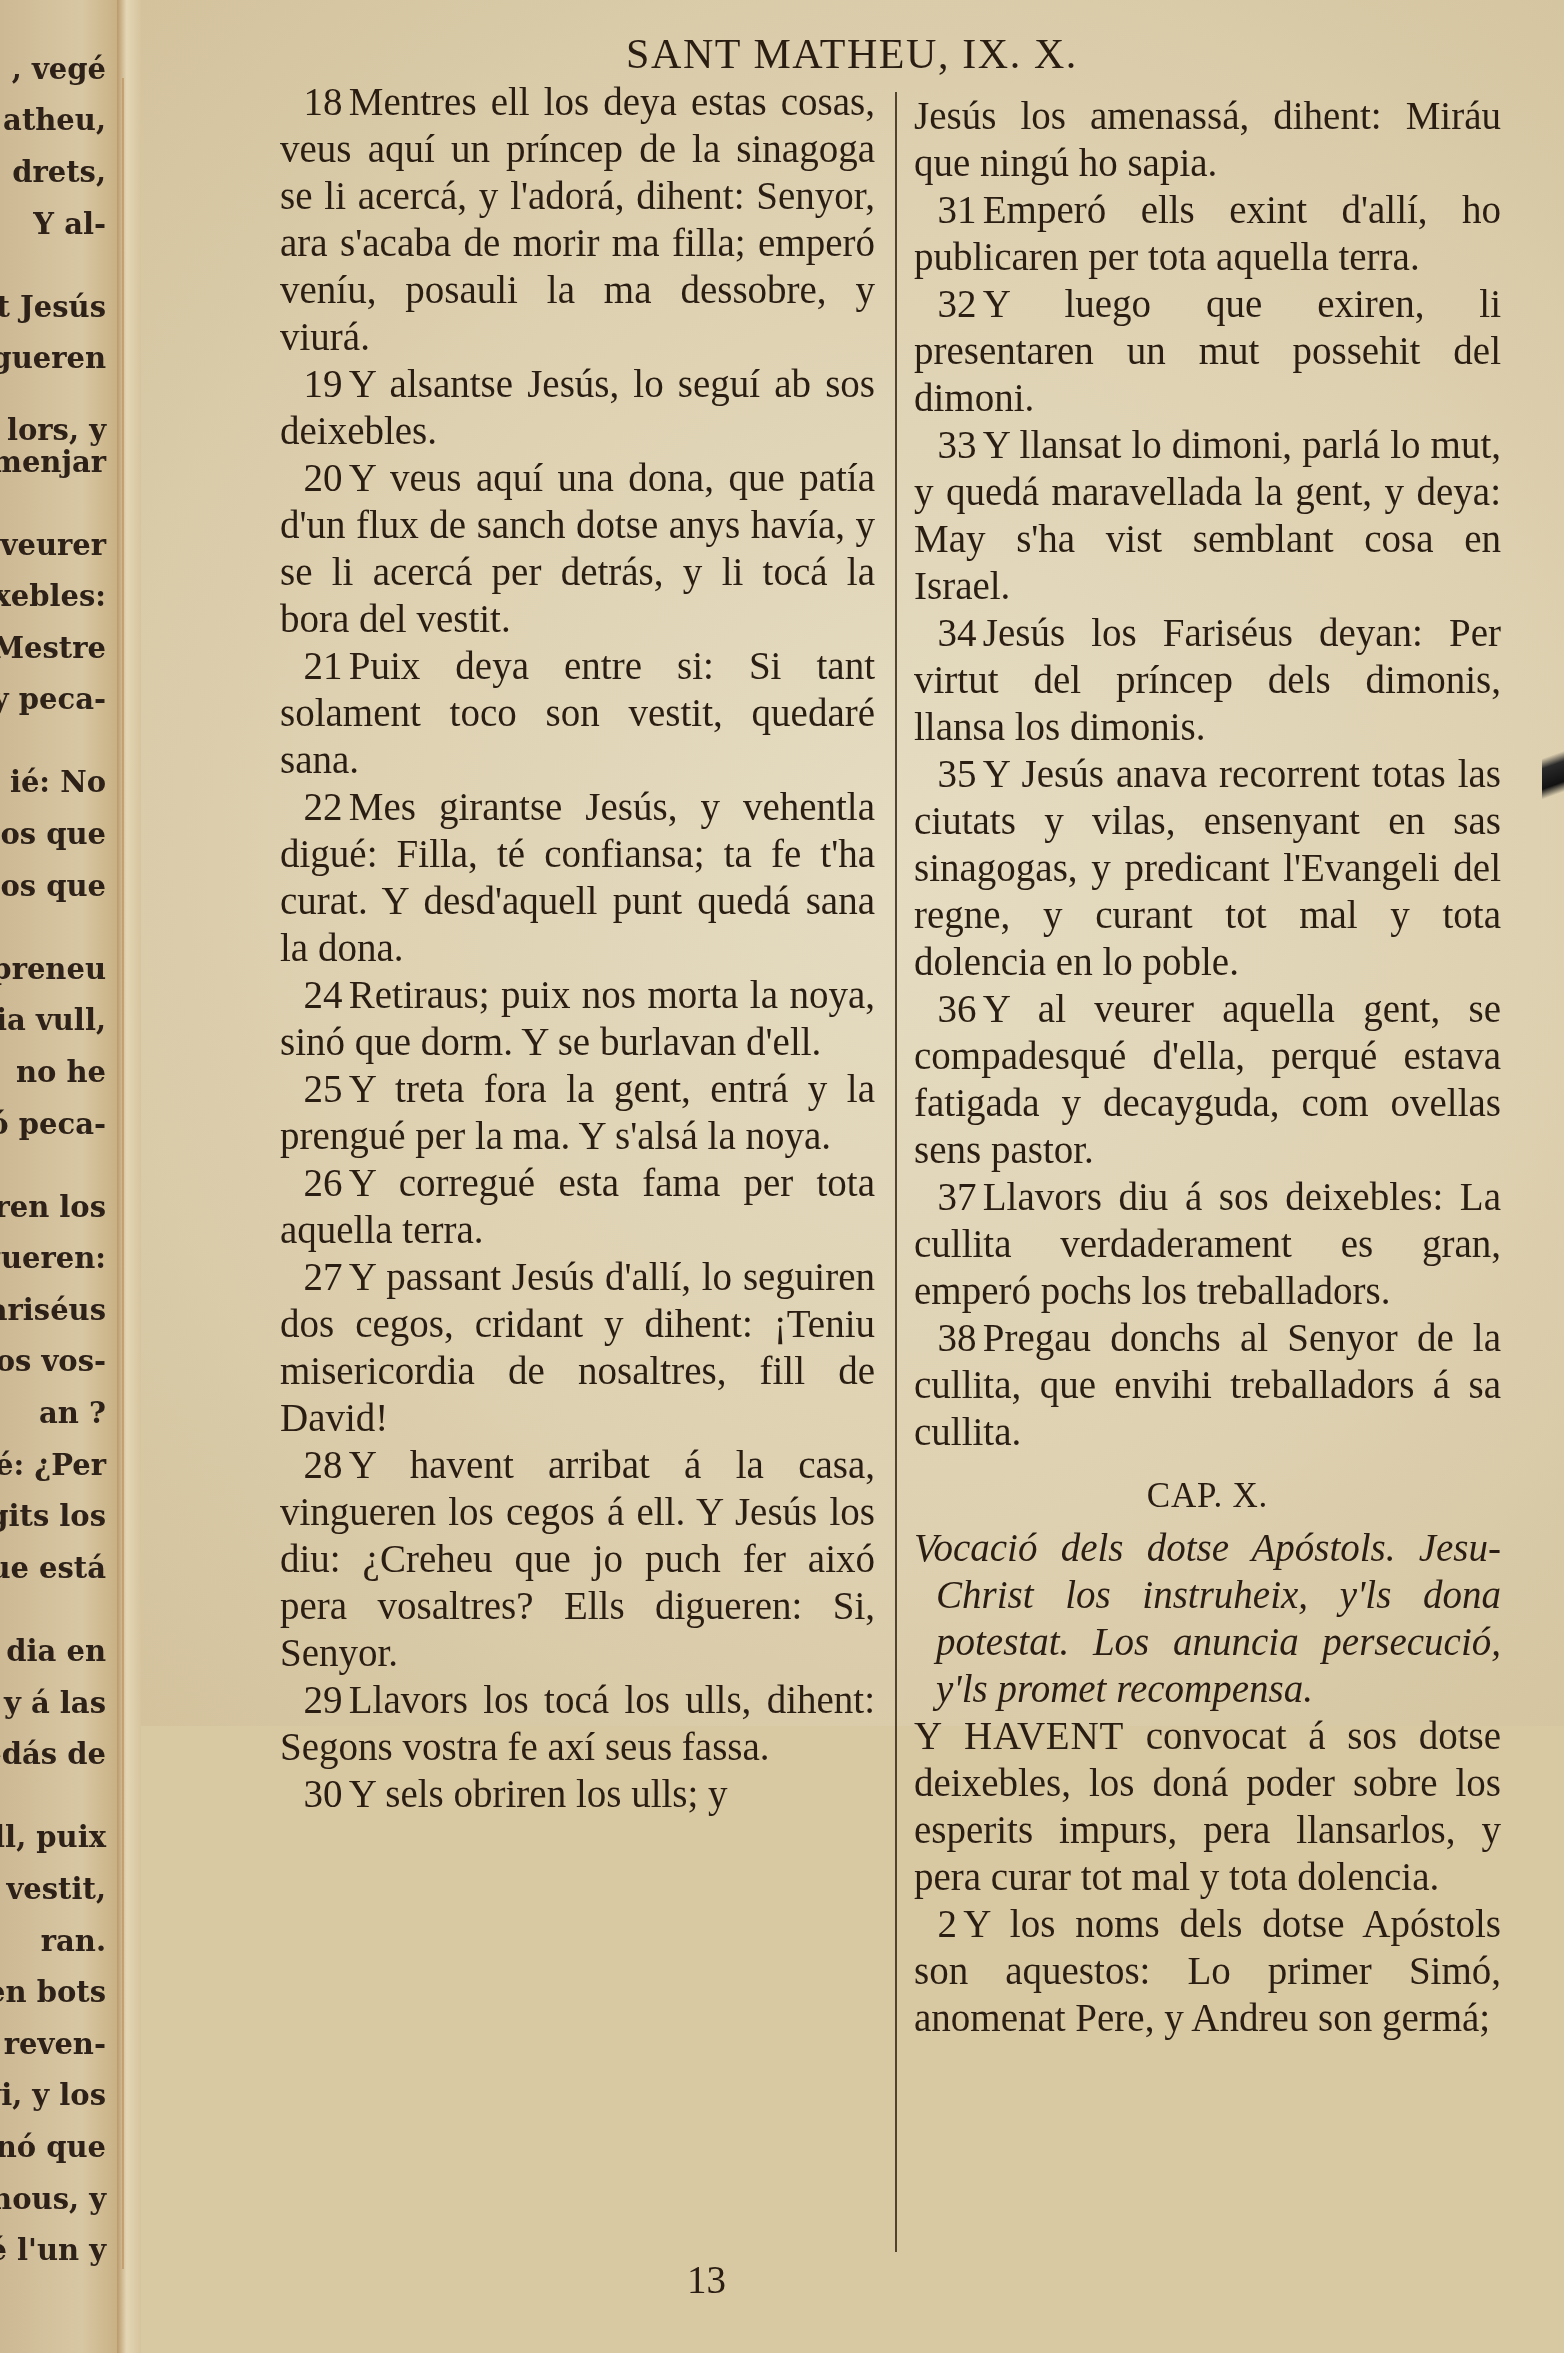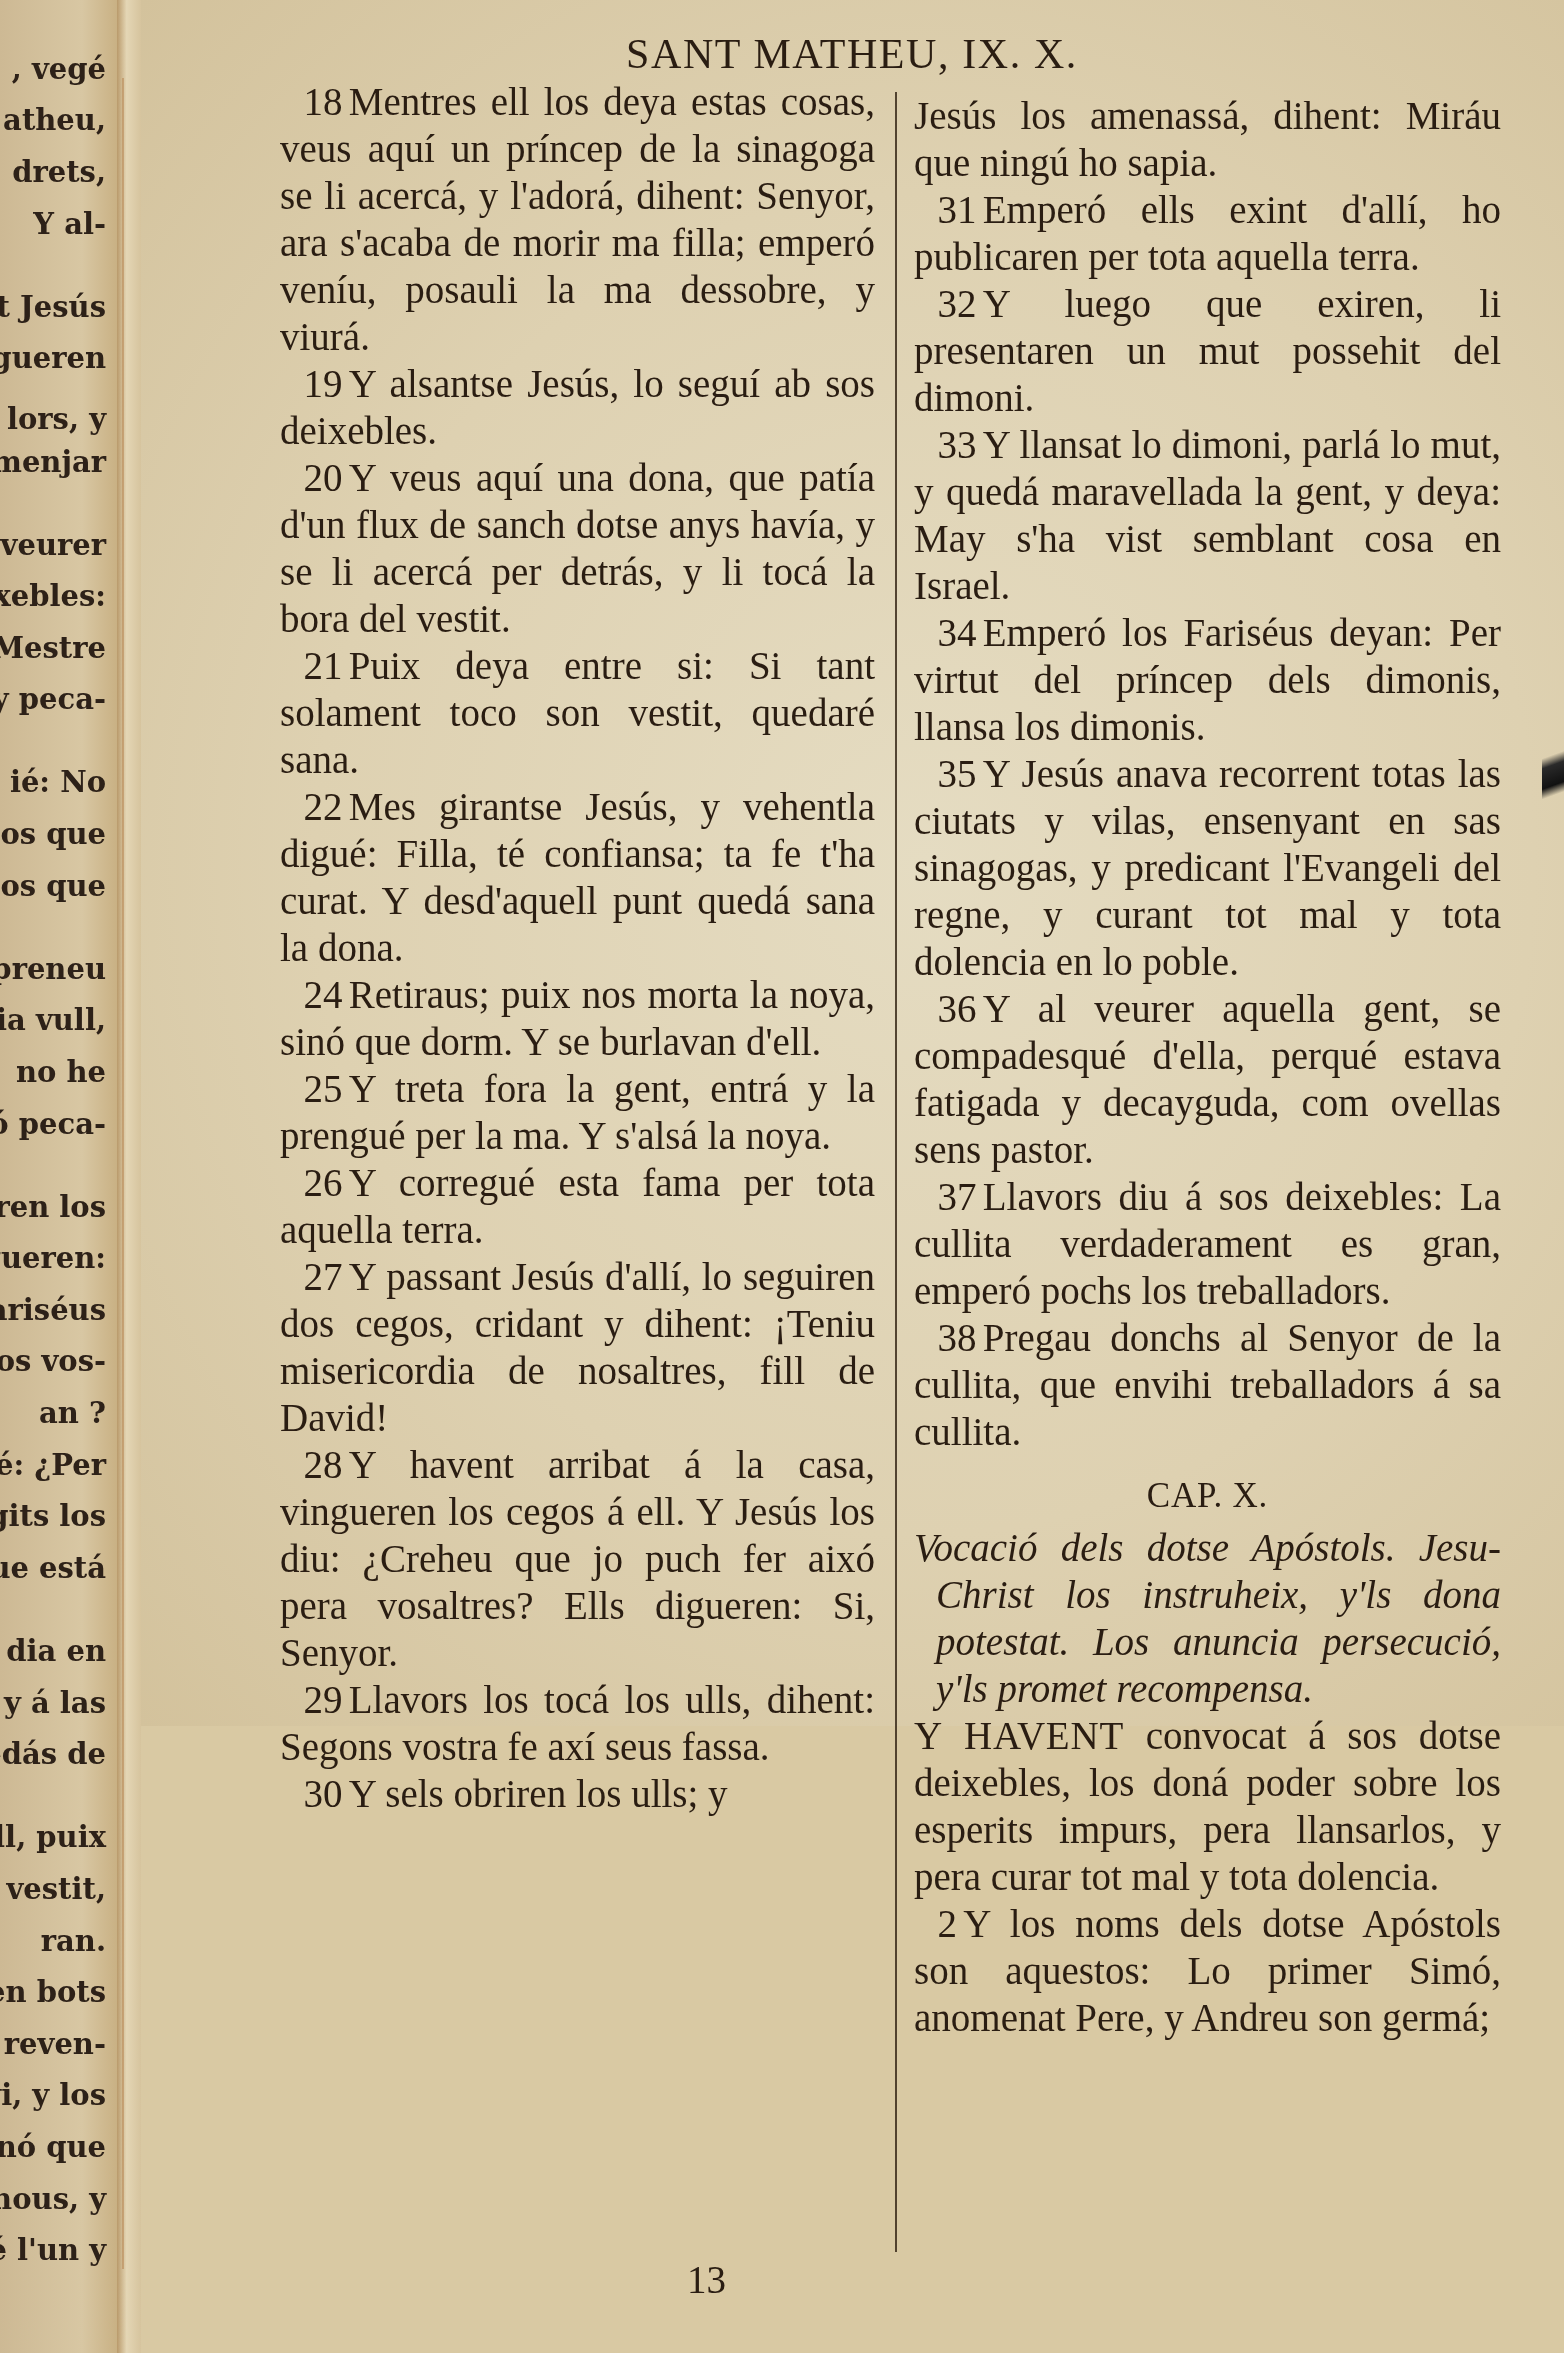--- a/index.html
+++ b/index.html
@@ -53,21 +53,21 @@
 </head>
 <body>
 
 <div class="left-page" id="leftPage">
     <div class="frag" style="top: 55px;">, vegé</div>
     <div class="frag" style="top: 106px;">atheu,</div>
     <div class="frag" style="top: 158px;">drets,</div>
     <div class="frag" style="top: 210px;">Y al-</div>
     <div class="frag" style="top: 293px;">t Jesús</div>
     <div class="frag" style="top: 344px;">gueren</div>
-    <div class="frag" style="top: 405px;">lors, y</div>
+    <div class="frag" style="top: 416px;">lors, y</div>
     <div class="frag" style="top: 448px;">menjar</div>
     <div class="frag" style="top: 531px;">veurer</div>
     <div class="frag" style="top: 582px;">xebles:</div>
     <div class="frag" style="top: 634px;">Mestre</div>
     <div class="frag" style="top: 685px;">y peca-</div>
     <div class="frag" style="top: 768px;">ié: No</div>
     <div class="frag" style="top: 820px;">os que</div>
     <div class="frag" style="top: 872px;">los que</div>
     <div class="frag" style="top: 955px;">ipreneu</div>
     <div class="frag" style="top: 1006px;">dia vull,</div>
@@ -116,21 +116,21 @@
       <p class="verse"><span class="num">30</span><span>Y sels obriren los ulls; y</span></p>
     </div>
   <div class="rule"></div>
 
   <div class="col col-right">
     <p class="verse cont">Jesús los amenassá, dihent: Miráu que ningú ho sapia.</p>
     <div id="rightVerses">
         <p class="verse"><span class="num">31</span><span>Emperó ells exint d'allí, ho publicaren per tota aquella terra.</span></p>
         <p class="verse"><span class="num">32</span><span>Y luego que exiren, li presentaren un mut possehit del dimoni.</span></p>
         <p class="verse"><span class="num">33</span><span>Y llansat lo dimoni, parlá lo mut, y quedá maravellada la gent, y deya: May s'ha vist semblant cosa en Israel.</span></p>
-        <p class="verse"><span class="num">34</span><span>Emperó los Fariséus deyan: Per virtut del príncep dels dimonis, llansa los dimonis.</span></p>
+        <p class="verse"><span class="num">34</span><span>Jesús los Fariséus deyan: Per virtut del príncep dels dimonis, llansa los dimonis.</span></p>
         <p class="verse"><span class="num">35</span><span>Y Jesús anava recorrent totas las ciutats y vilas, ensenyant en sas sinagogas, y predicant l'Evangeli del regne, y curant tot mal y tota dolencia en lo poble.</span></p>
         <p class="verse"><span class="num">36</span><span>Y al veurer aquella gent, se compadesqué d'ella, perqué estava fatigada y decayguda, com ovellas sens pastor.</span></p>
         <p class="verse"><span class="num">37</span><span>Llavors diu á sos deixebles: La cullita verdaderament es gran, emperó pochs los treballadors.</span></p>
         <p class="verse"><span class="num">38</span><span>Pregau donchs al Senyor de la cullita, que envihi treballadors á sa cullita.</span></p>
       </div>
     <div class="chapter-title">CAP. X.</div>
     <p class="summary">Vocació dels dotse Apóstols. Jesu-Christ los instruheix, y'ls dona potestat. Los anuncia persecució, y'ls promet recompensa.</p>
     <p class="verse cont">
       <span class="caps">Y HAVENT</span>
       <span>convocat á sos dotse deixebles, los doná poder sobre los esperits impurs, pera llansarlos, y pera curar tot mal y tota dolencia.</span>

